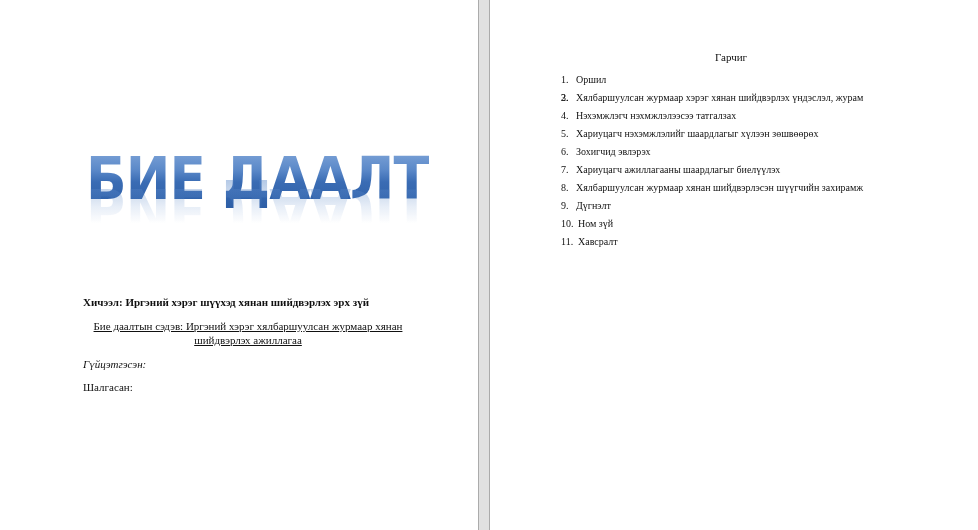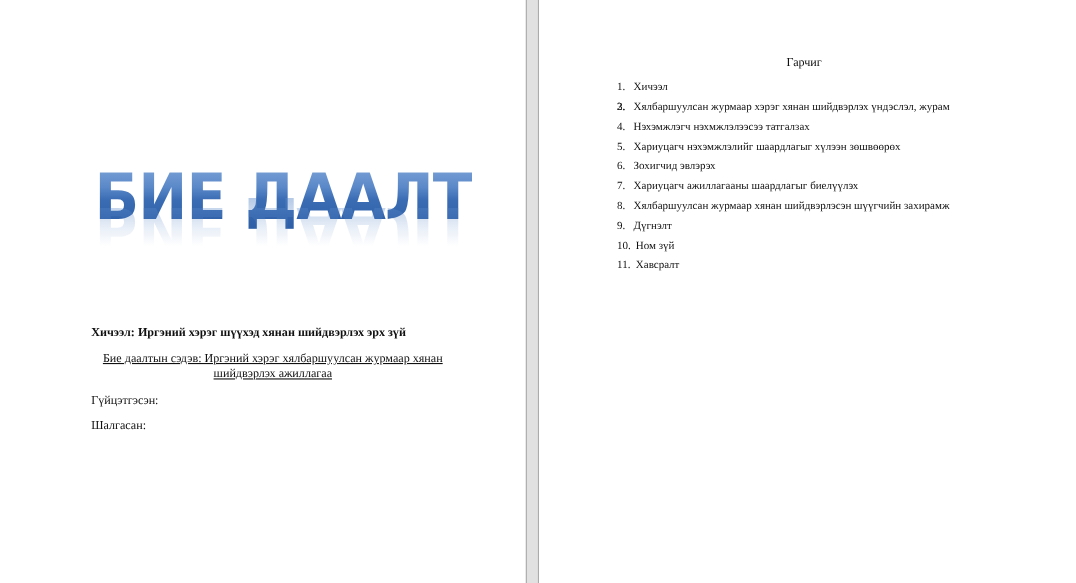--- a/index.html
+++ b/index.html
@@ -143,37 +143,37 @@
 <div class="page page-left">
   <div class="title-wrap">
     <div class="title">БИЕ ДААЛТ</div>
     <div class="title-reflection" aria-hidden="true">БИЕ ДААЛТ</div>
   </div>
 
   <div class="line" style="left:83px; top:296px;font-weight:bold;">Хичээл: Иргэний хэрэг шүүхэд хянан шийдвэрлэх эрх зүй</div>
 
   <div class="subject">Бие даалтын сэдэв: Иргэний хэрэг хялбаршуулсан журмаар хянан шийдвэрлэх ажиллагаа</div>
 
-  <div class="line" style="left:83px; top:358px;">Гүйцэтгэсэн:</div>
+  <div class="line" style="left:83px; top:358px;font-style:italic;">Гүйцэтгэсэн:</div>
 
   <div class="line" style="left:83px; top:381px;">Шалгасан:</div>
 </div>
 
 <div class="gutter"></div>
 
 <div class="page page-right"></div>
 
 <div class="toc-title">
   <span>Гарчиг</span>
 </div>
 
 <ol class="toc">
   <li class="toc-item">
     <span class="num">1.</span>
-    <span>Хичээл</span>
+    <span>Оршил</span>
   </li>
   <li class="toc-item justify-full">
     <span class="num">2.</span>
   </li>
   <li class="toc-item">
     <span class="num">3.</span>
     <span>Хялбаршуулсан журмаар хэрэг хянан шийдвэрлэх үндэслэл, журам</span>
   </li>
   <li class="toc-item">
     <span class="num">4.</span>

